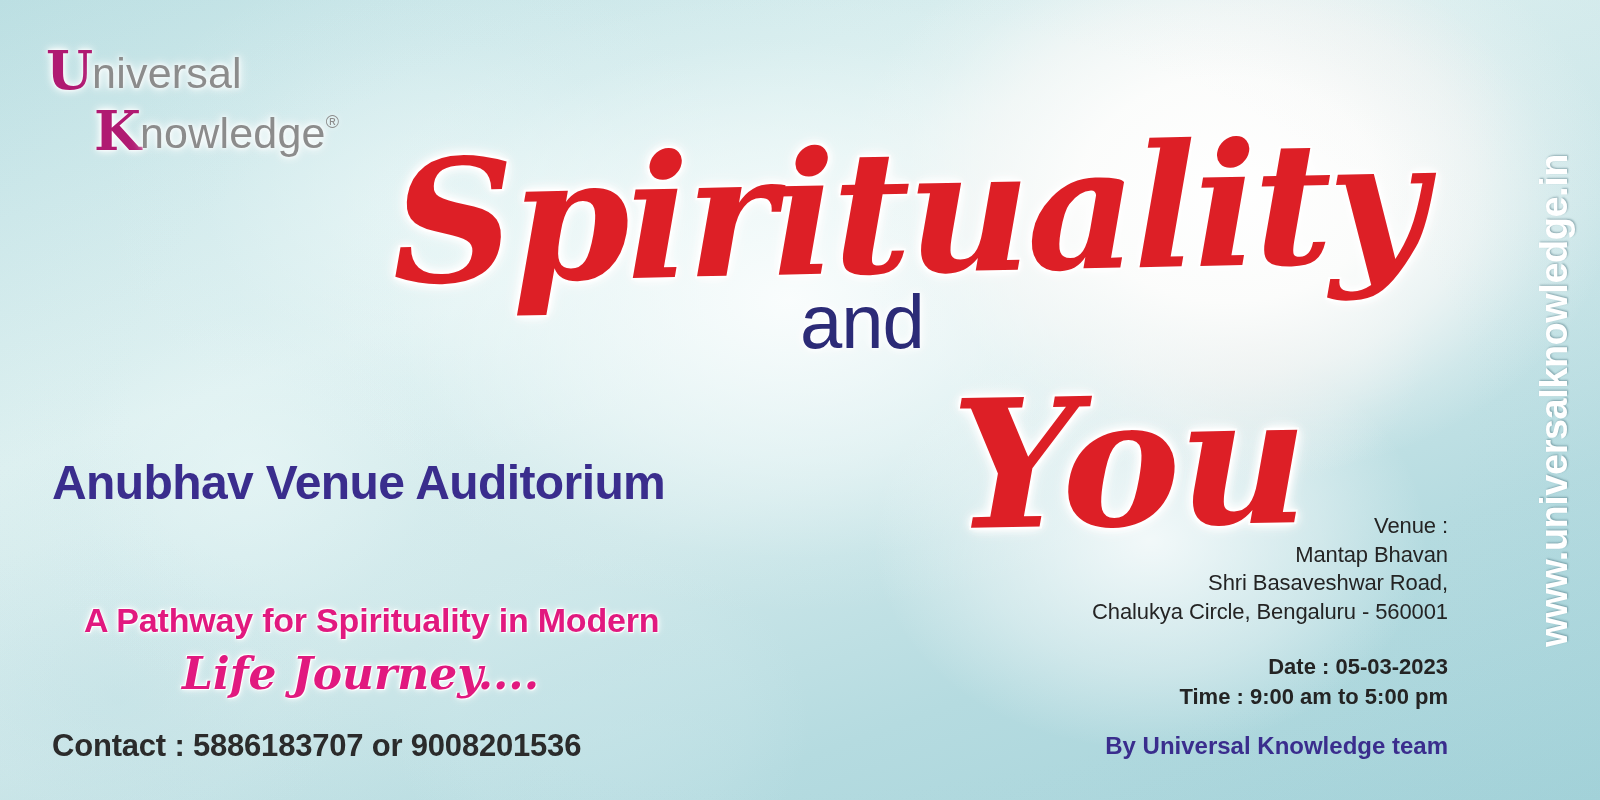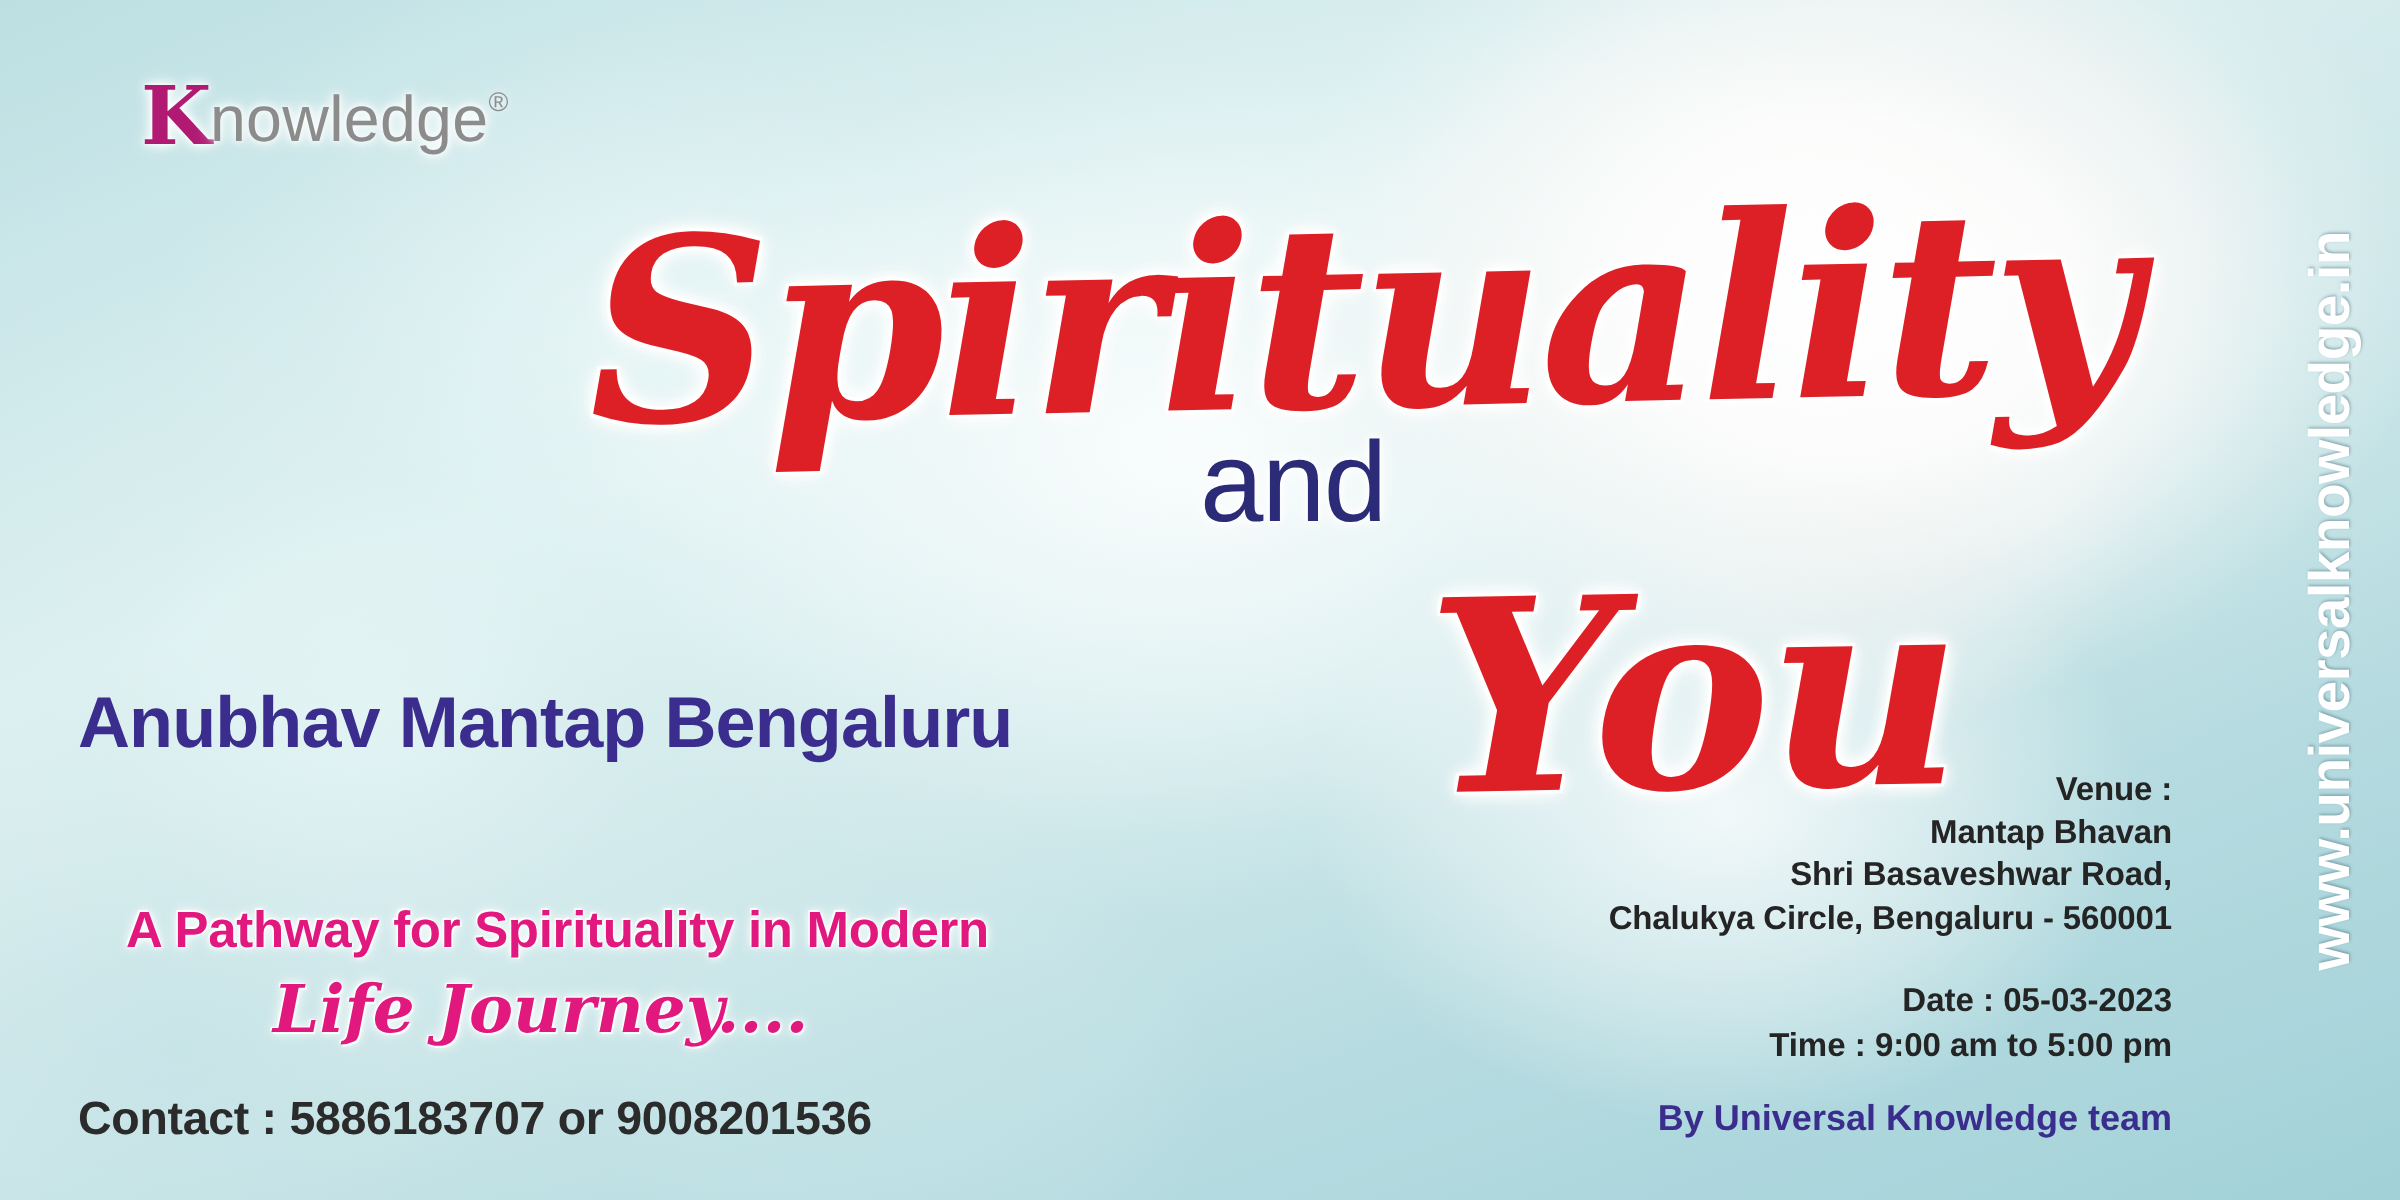--- a/index.html
+++ b/index.html
@@ -189,21 +189,21 @@
   .right-info {
     position: absolute;
     right: 152px;
     top: 512px;
     text-align: right;
     z-index: 6;
     line-height: 1.30;
   }
   .right-info .ri-line {
     font-size: 22px;
-    font-weight: bold;
+    font-weight: normal;
     color: #242424;
     white-space: nowrap;
     letter-spacing: -0.1px;
   }
   .right-info .ri-venue-label { font-size: 22px; }
   .right-dt {
     position: absolute;
     right: 152px;
     top: 652px;
     text-align: right;
@@ -250,32 +250,35 @@
     letter-spacing: -0.5px;
     text-shadow: 1px 1px 2px rgba(60,100,110,0.45);
   }
 </style>
 </head>
 <body>
 
 <div id="banner">
 
   <div class="logo">
+    <div class="logo-line one">
+      <span class="logo-cap">U</span><span class="logo-rest">niversal</span>
+    </div>
     <div class="logo-line two">
       <span class="logo-cap">K</span><span class="logo-rest">nowledge</span><span class="logo-reg">®</span>
     </div>
   </div>
 
   <div class="title-block">
     <div class="script-red title-spirituality">Spirituality</div>
     <div class="title-and">and</div>
     <div class="script-red title-you">You</div>
   </div>
 
-  <div class="venue-heading">Anubhav Mantap Bengaluru</div>
+  <div class="venue-heading">Anubhav Venue Auditorium</div>
   <div class="tagline-1">A Pathway for Spirituality in Modern</div>
   <div class="tagline-2">Life Journey....</div>
   <div class="contact-line">Contact : 5886183707 or 9008201536</div>
 
   <div class="right-info">
     <div class="ri-line ri-venue-label">Venue :</div>
     <div class="ri-line">Mantap Bhavan</div>
     <div class="ri-line">Shri Basaveshwar Road,</div>
     <div class="ri-line">Chalukya Circle, Bengaluru - 560001</div>
   </div>

